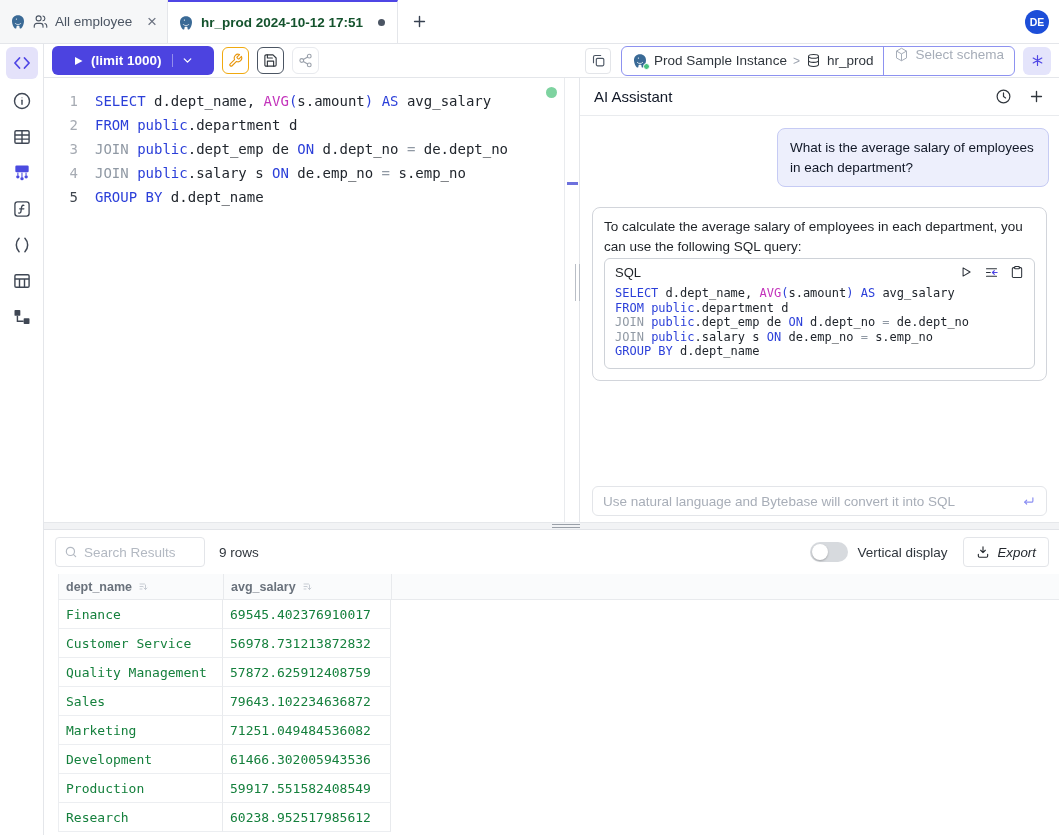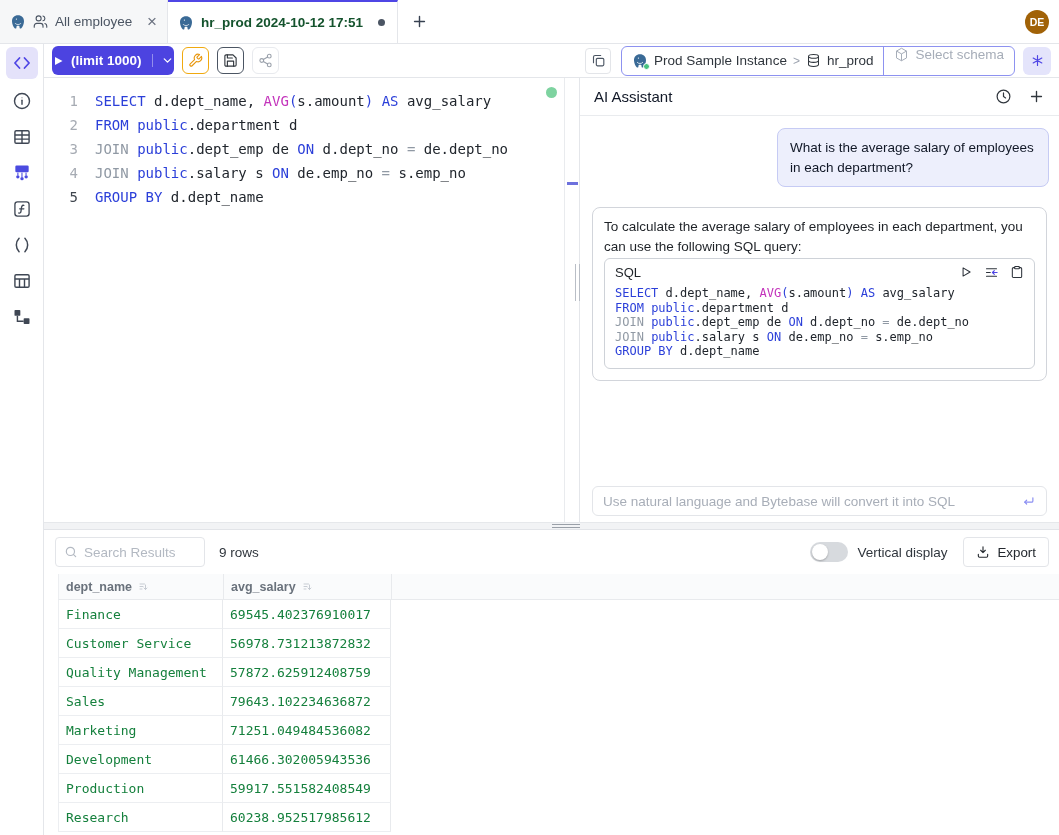--- a/index.html
+++ b/index.html
@@ -12,41 +12,41 @@
   .tabbar { height:44px; flex:none; display:flex; align-items:stretch; background:#fff;
             border-bottom:1px solid #e4e6ea; }
   .tab { display:flex; align-items:center; padding:0 10px; gap:7px; cursor:pointer; }
   .tab-inactive { width:168px; background:#f6f7f8; border-right:1px solid #e4e6ea; color:#4b5563; }
   .tab-active { width:230px; background:#fff; border-right:1px solid #e4e6ea;
                 border-top:2.5px solid #4f46e5; color:#14532d; font-weight:bold; }
   .tab-close { margin-left:auto; font-size:17px; color:#6b7280; line-height:1; }
   .tab-dot { width:7px; height:7px; border-radius:50%; background:#4b5563; margin-left:8px; }
   .tab-add { width:42px; display:flex; align-items:center; justify-content:center; color:#374151; }
   .tabbar-spacer { flex:1; }
-  .avatar { width:24px; height:24px; border-radius:50%; background:#a16207; color:#fff;
+  .avatar { width:24px; height:24px; border-radius:50%; background:#1d4ed8; color:#fff;
             font-size:10.5px; font-weight:bold; display:flex; align-items:center; justify-content:center;
             align-self:center; margin-right:10px; }
 
   
   .main { flex:1; display:flex; min-height:0; }
   .sidebar { width:44px; flex:none; border-right:1px solid #e4e6ea; display:flex;
              flex-direction:column; align-items:center; padding-top:3px; }
   .side-btn { width:32px; height:32px; border-radius:6px; display:flex; align-items:center;
               justify-content:center; color:#3f4754; cursor:pointer; }
   .side-btn + .side-btn { margin-top:4px; }
   .side-btn.active { background:#e4e2fa; color:#4f46e5; }
   .side-btn.first-gap { margin-top:6px; }
 
   .content { flex:1; display:flex; flex-direction:column; min-width:0; }
 
   
   .toolbar { height:34px; flex:none; display:flex; align-items:center; padding:0 8px 0 8px;
              border-bottom:1px solid #e4e6ea; background:#fff; }
   .run-btn { height:29px; display:flex; align-items:center; background:#4c43e0; color:#fff;
-             border-radius:6px; padding:0 0; gap:7px; cursor:pointer; font-weight:bold; }
+             border-radius:6px; padding:0 20px; gap:7px; cursor:pointer; font-weight:bold; }
   .run-chevron { border-left:1px solid rgba(255,255,255,.4); padding-left:8px; margin-left:3px;
                  display:flex; align-items:center; }
   .icon-btn { width:27px; height:27px; border-radius:6px; border:1px solid transparent;
               display:flex; align-items:center; justify-content:center; margin-left:8px; cursor:pointer; }
   .wrench-btn { border-color:#f0a90f; color:#e8960c; }
   .save-btn { border-color:#4b5563; color:#30363d; }
   .share-btn { border-color:#e8eaee; color:#9aa1ab; }
   .toolbar-spacer { flex:1; }
   .fmt-btn { width:26px; height:26px; border:1px solid #e3e5e9; border-radius:4px; color:#4b5563;
              display:flex; align-items:center; justify-content:center; margin-right:10px; cursor:pointer; }
@@ -125,21 +125,21 @@
   .search-input::placeholder { color:#b3b9c2; }
   .row-count { margin-left:14px; color:#30363d; }
   .results-spacer { flex:1; }
   .toggle { width:38px; height:20px; border-radius:10px; background:#d7dade; position:relative;
             cursor:pointer; flex:none; }
   .toggle-knob { position:absolute; left:2px; top:2px; width:16px; height:16px; border-radius:50%;
                  background:#fff; box-shadow:0 1px 2px rgba(0,0,0,.25); }
   .toggle-label { margin-left:9px; color:#30363d; }
   .export-btn { margin-left:16px; height:30px; border:1px solid #e3e5e9; border-radius:4px;
                 display:flex; align-items:center; gap:7px; padding:8px 12px; color:#24292f;
-                cursor:pointer; background:#fff; }
+                cursor:pointer; background:#fff;font-style:italic; }
   .results-table { flex:1; min-height:0; overflow:hidden; margin-left:14px; }
   .thead { display:flex; height:26px; background:#fafbfc; border-bottom:1px solid #e8eaed;
            border-left:1px solid #eceef1; }
   .hcell { flex:none; display:flex; align-items:center; gap:6px; padding-left:7px;
            border-right:1px solid #e8eaed; color:#6a727c; font-size:12.5px; font-weight:bold; }
   .hcell.c0 { width:165px; } .hcell.c1 { width:168px; }
   .hfill { flex:1; }
   .trow { display:flex; height:29px; }
   .tcell { flex:none; display:flex; align-items:center; padding-left:7px;
            border-right:1px solid #e8eaed; border-bottom:1px solid #eceef1;

